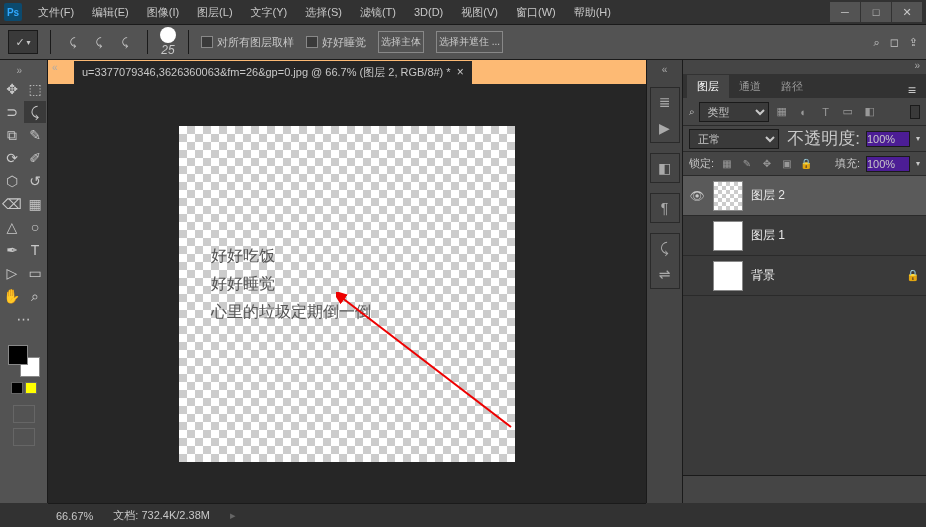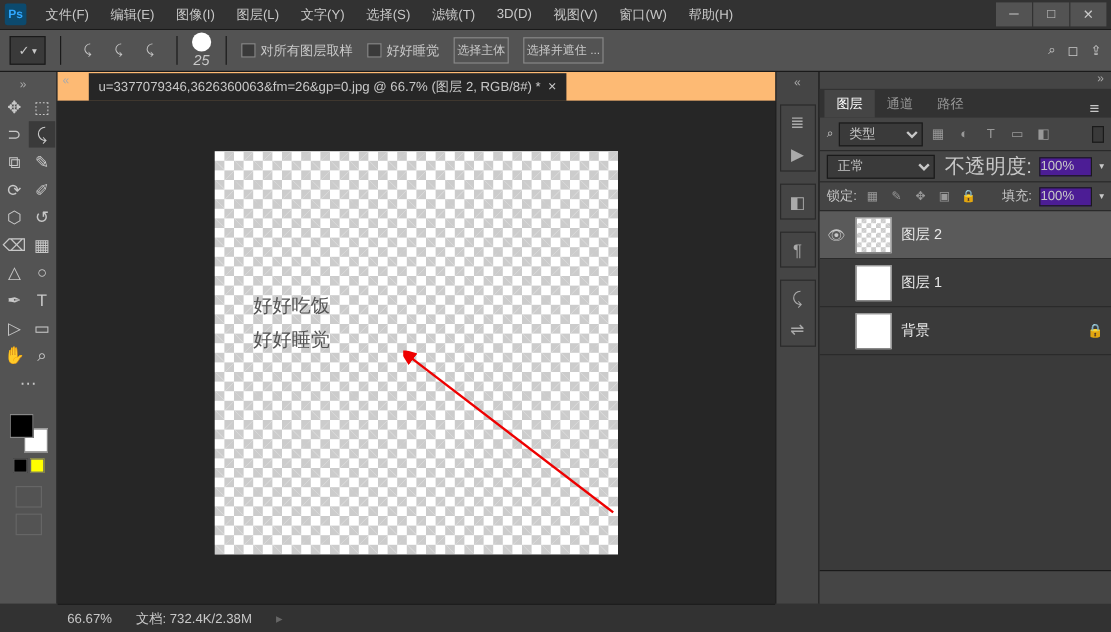--- a/index.html
+++ b/index.html
@@ -230,20 +230,21 @@
         <span>u=3377079346,3626360063&amp;fm=26&amp;gp=0.jpg @ 66.7% (图层 2, RGB/8#) *</span>
         <span class="close">×</span>
       </div>
     </div>
     <div class="canvas-wrap">
       <div class="canvas">
         <div class="checker"></div>
         <div class="canvas-text">
           <div>好好吃饭</div>
           <div>好好睡觉</div>
+          <div>心里的垃圾定期倒一倒</div>
         </div>
       </div>
       <svg class="arrow" viewBox="0 0 180 140">
         <defs>
             <marker id="ah" markerWidth="10" markerHeight="10" refX="2" refY="3" orient="auto">
               <path d="M0,0 L0,6 L8,3 z" fill="#e00"></path>
             </marker>
           </defs>
         <line x1="175" y1="135" x2="5" y2="5" stroke="#e00" stroke-width="2" marker-end="url(#ah)"></line>
       </svg>

